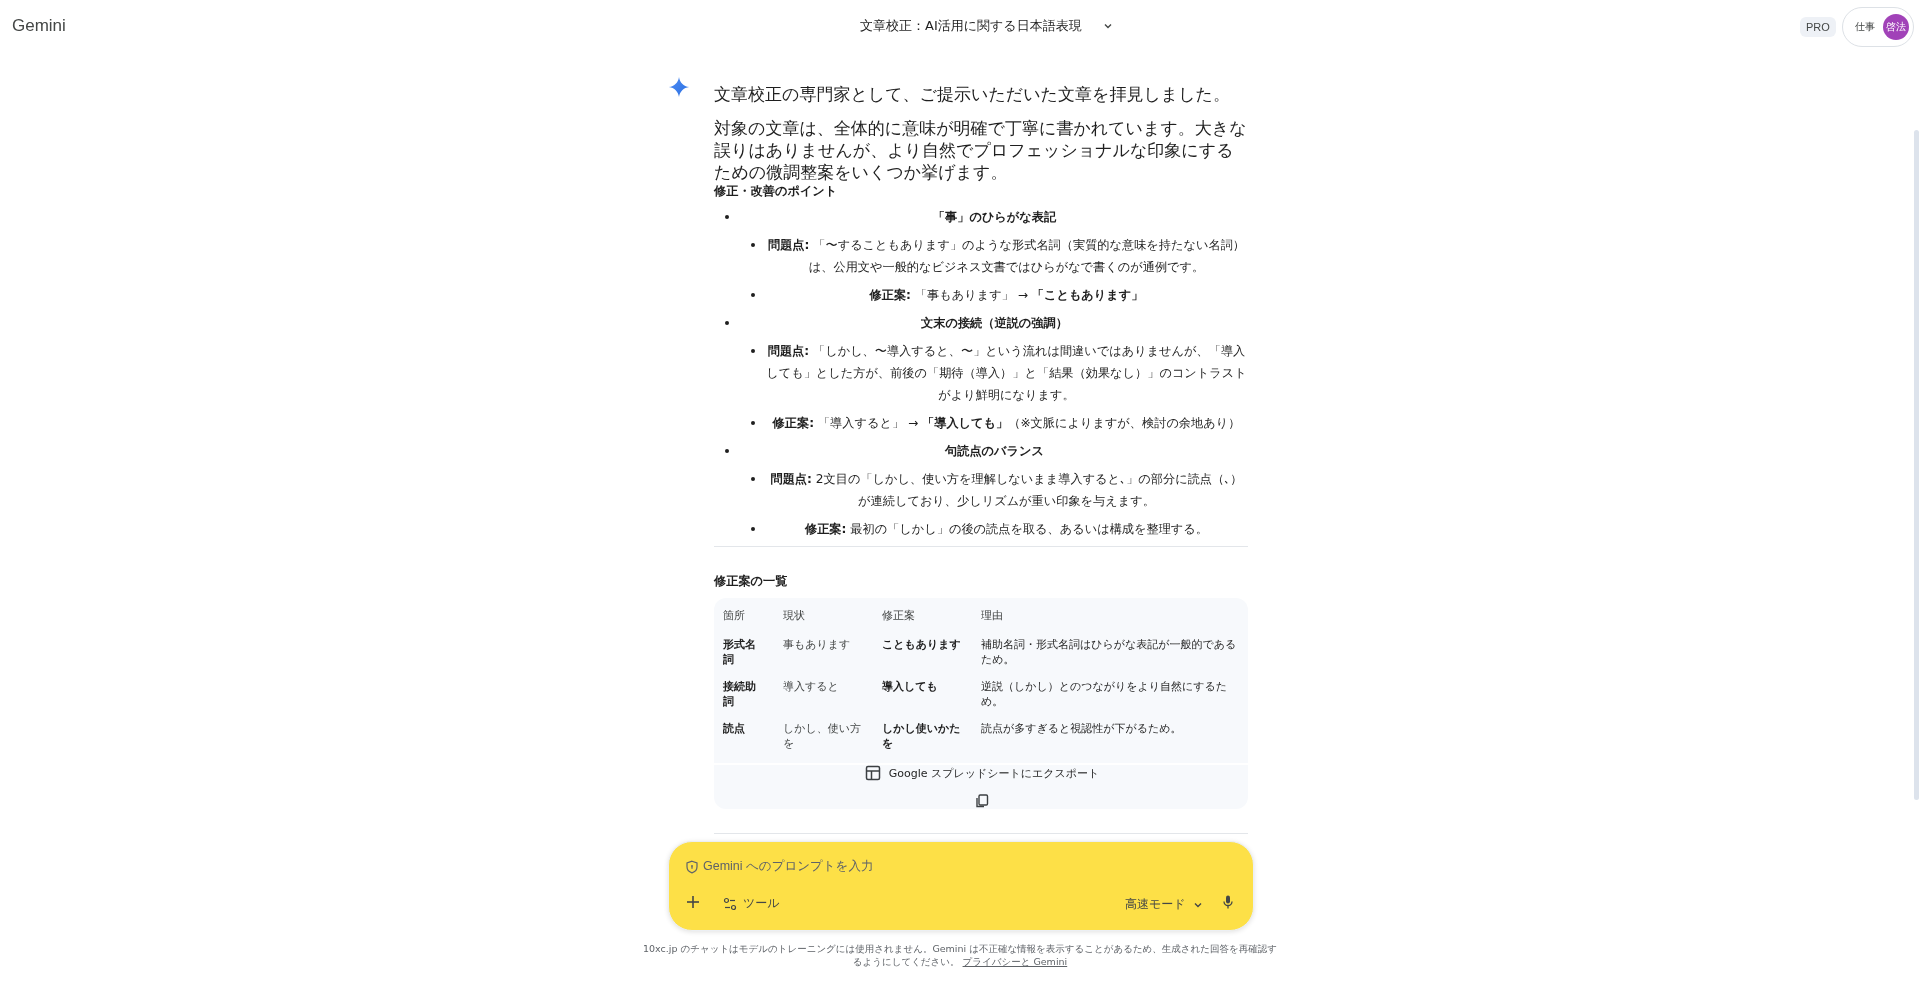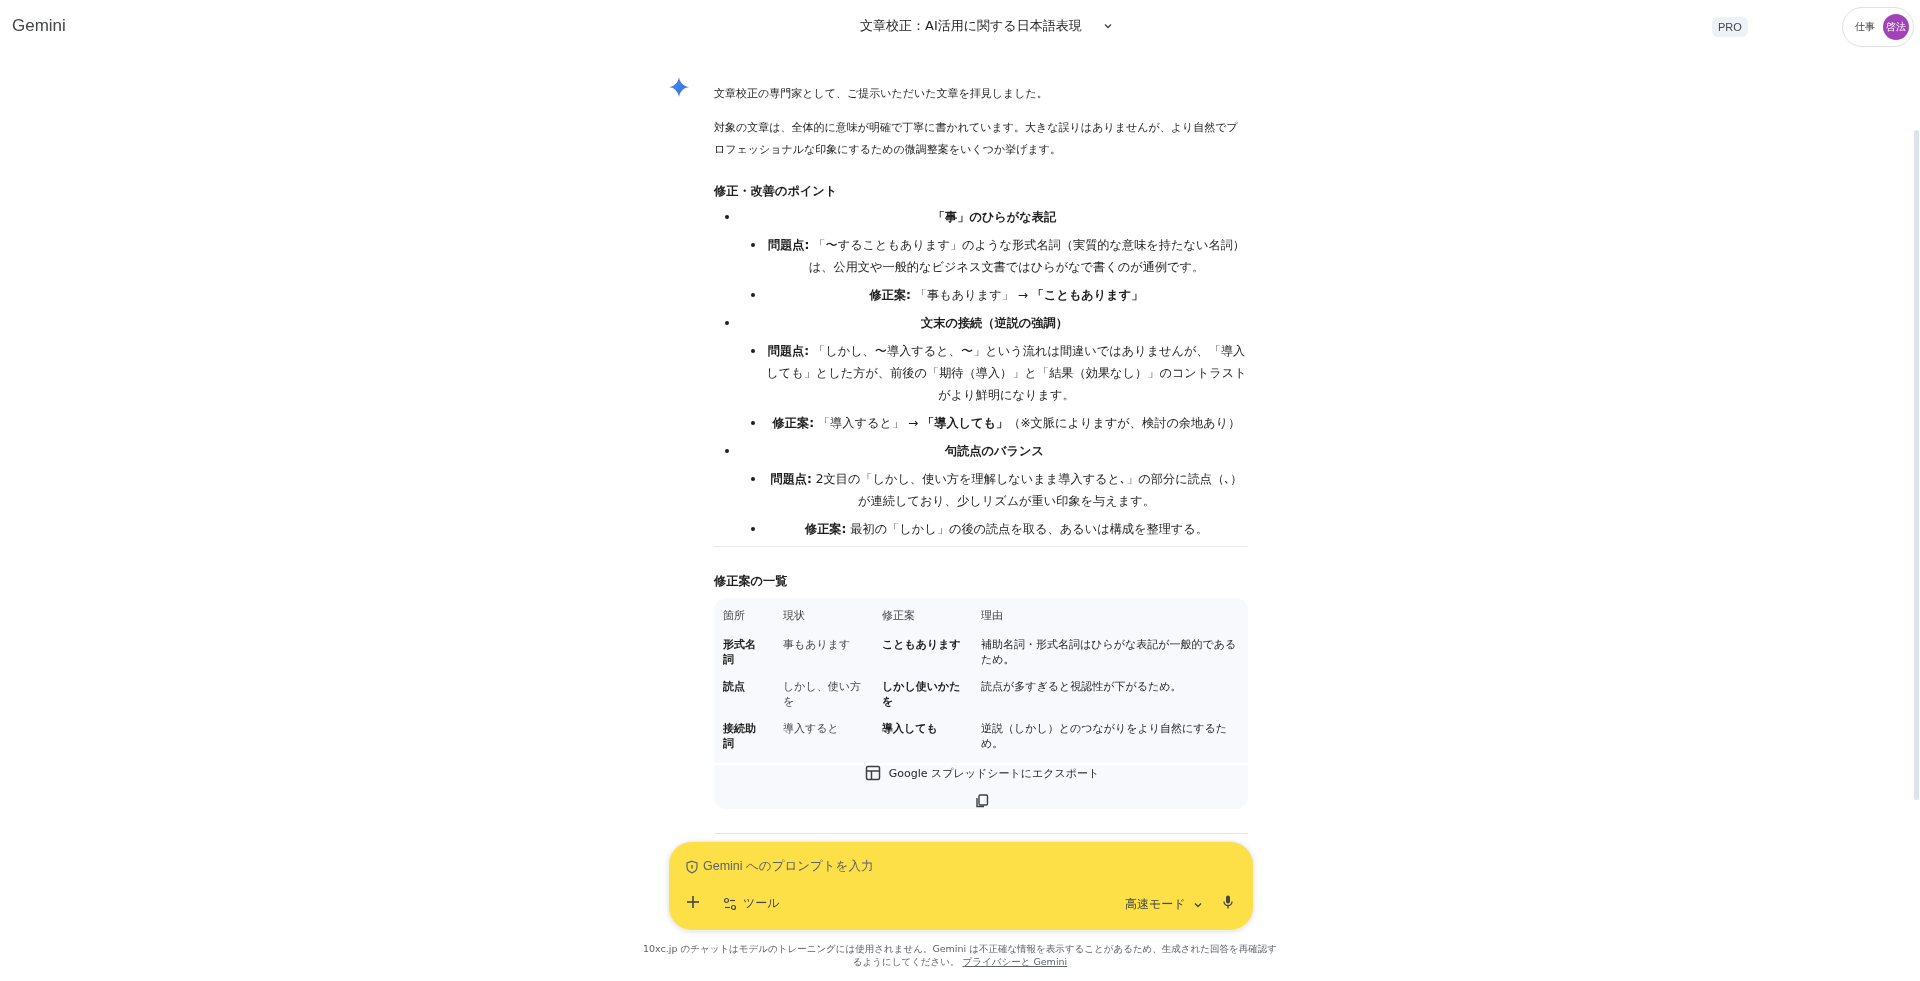--- a/index.html
+++ b/index.html
@@ -4,29 +4,29 @@
 <style>
   * { box-sizing: border-box; margin: 0; padding: 0; }
   html, body { width: 1920px; height: 981px; overflow: hidden; background: #ffffff; }
   body { font-family: "DejaVu Sans", "Liberation Sans", sans-serif; color: #1f1f1f; position: relative; }
 
   
   .topbar { position: absolute; top: 0; left: 0; width: 1920px; height: 54px; }
   .brand { position: absolute; left: 12px; top: 16px; font-family: "Liberation Sans", sans-serif; font-size: 17px; color: #444746; }
   .conv-title { position: absolute; left: 860px; top: 17px; display: flex; align-items: center; gap: 20px; font-size: 13px; color: #1f1f1f; cursor: pointer; }
   .conv-title svg { width: 12px; height: 12px; }
-  .pro-badge { position: absolute; left: 1712px; top: 17px; background: #eef1f6; color: #444746; border-radius: 6px; font-size: 11px; padding: 4px 6px; font-family: "Liberation Sans", sans-serif; }
+  .pro-badge { position: absolute; left: 1800px; top: 17px; background: #eef1f6; color: #444746; border-radius: 6px; font-size: 11px; padding: 4px 6px; font-family: "Liberation Sans", sans-serif; }
   .account { position: absolute; left: 1842px; top: 7px; width: 72px; height: 40px; border: 1px solid #dde1e6; border-radius: 20px; display: flex; align-items: center; padding-left: 12px; gap: 8px; cursor: pointer; }
   .account .ws { font-size: 10px; color: #444746; }
   .avatar { width: 26px; height: 26px; border-radius: 50%; background: #a142b8; color: #fff; font-size: 10px; display: flex; align-items: center; justify-content: center; }
 
   
   .content { position: absolute; left: 714px; top: 0; width: 534px; }
   .spark { position: absolute; left: 668px; top: 76px; width: 22px; height: 22px; }
-  .p { font-size: 11px; line-height: 22px; color: #1f1f1f; }
+  .p { font-size: 17px; line-height: 22px; color: #1f1f1f; }
   .h { font-size: 12.2px; font-weight: bold; line-height: 22px; }
   ul.l1 { list-style: none; }
   ul.l1 > li { position: relative; padding-left: 27px; }
   ul.l1 > li::before { content: ""; position: absolute; left: 11px; top: 9px; width: 4px; height: 4px; border-radius: 50%; background: #1f1f1f; }
   ul.l2 { list-style: none; margin-top: 6px; }
   ul.l2 > li { position: relative; padding-left: 24px; margin-bottom: 6px; font-size: 12.2px; line-height: 22px; }
   ul.l2 > li::before { content: ""; position: absolute; left: 10px; top: 9px; width: 4px; height: 4px; border-radius: 50%; background: #1f1f1f; }
   b { font-weight: bold; }
   .divider { height: 1px; background: #e3e6ea; }
 
@@ -124,30 +124,30 @@
           </tr>
         </thead>
         <tbody>
           <tr>
             <td class="c0">形式名詞</td>
             <td class="c1">事もあります</td>
             <td class="c2">こともあります</td>
             <td>補助名詞・形式名詞はひらがな表記が一般的であるため。</td>
           </tr>
           <tr>
+            <td class="c0">接続助詞</td>
+            <td class="c1">導入すると</td>
+            <td class="c2">導入しても</td>
+            <td>逆説（しかし）とのつながりをより自然にするため。</td>
+          </tr>
+          <tr>
             <td class="c0">読点</td>
             <td class="c1">しかし、使い方を</td>
             <td class="c2">しかし使いかたを</td>
             <td>読点が多すぎると視認性が下がるため。</td>
-          </tr>
-          <tr>
-            <td class="c0">接続助詞</td>
-            <td class="c1">導入すると</td>
-            <td class="c2">導入しても</td>
-            <td>逆説（しかし）とのつながりをより自然にするため。</td>
           </tr>
         </tbody>
       </table>
     </div>
     <div class="export-bar">
       <div class="export-btn">
         <svg width="16" height="16" viewBox="0 0 16 16">
             <rect x="1.5" y="1.5" width="13" height="13" rx="1.5" fill="none" stroke="#3c4043" stroke-width="1.5"></rect>
             <line x1="1.5" y1="6" x2="14.5" y2="6" stroke="#3c4043" stroke-width="1.5"></line>
             <line x1="6.5" y1="6" x2="6.5" y2="14.5" stroke="#3c4043" stroke-width="1.5"></line>

